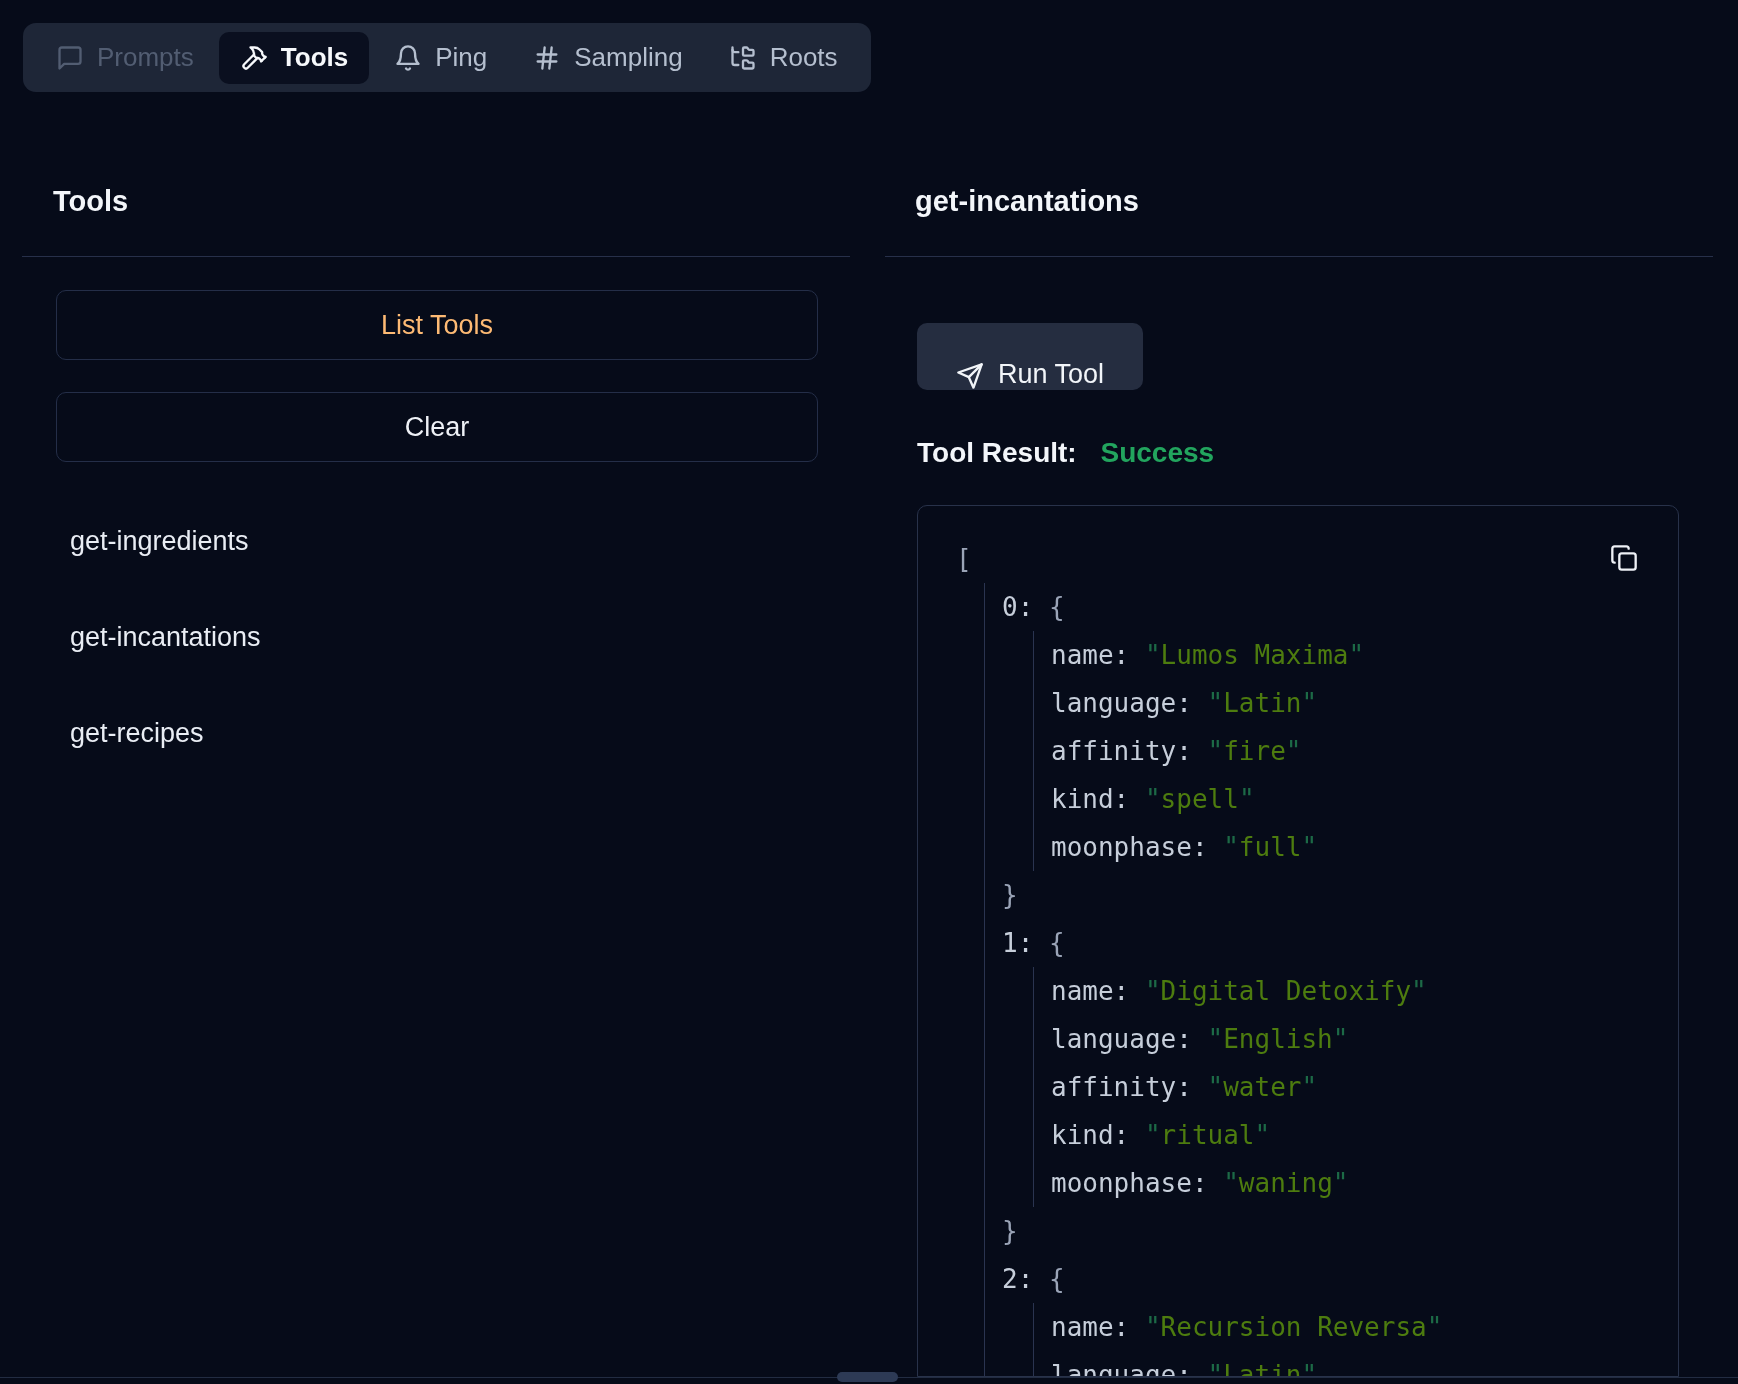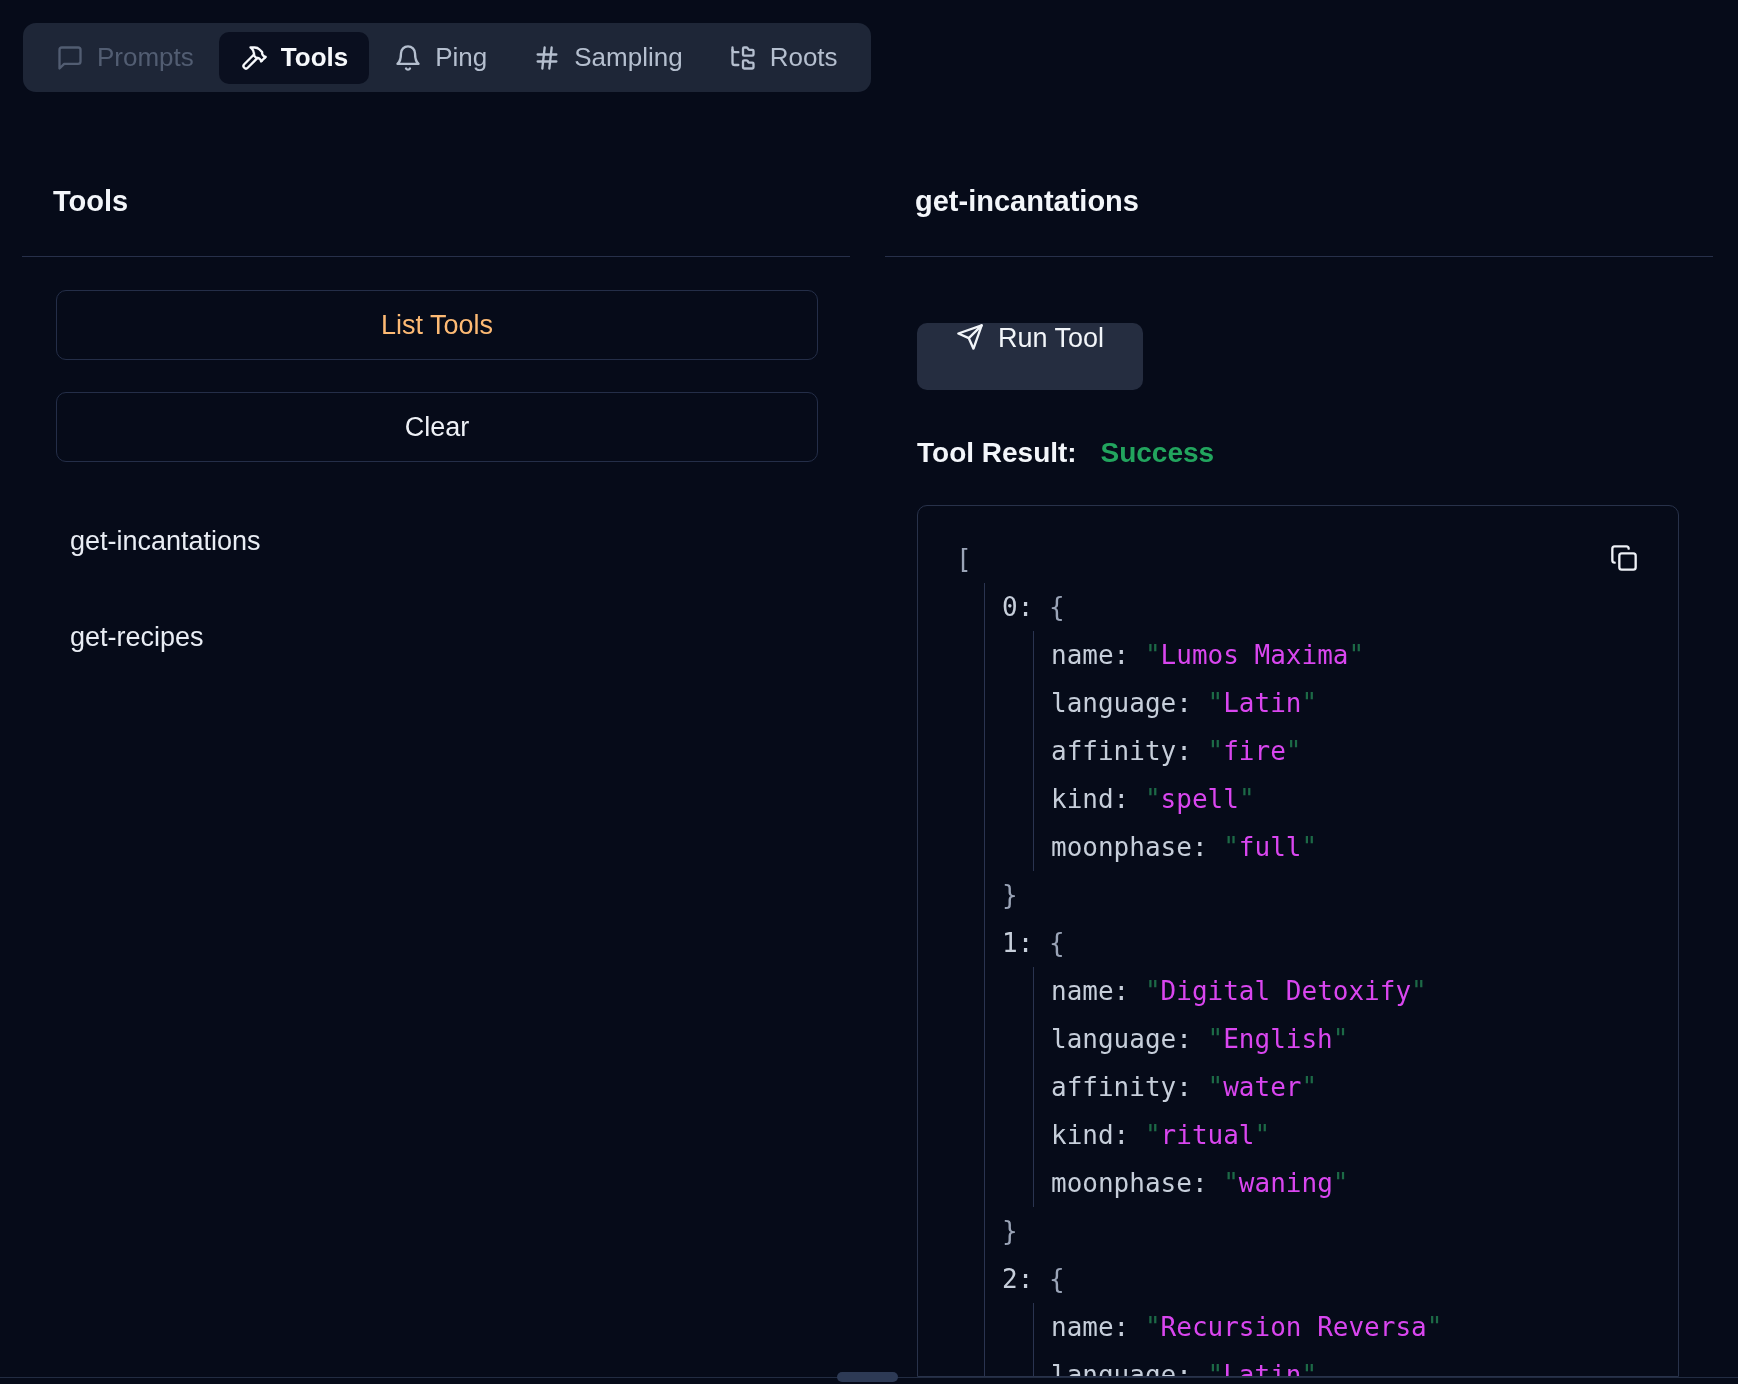--- a/index.html
+++ b/index.html
@@ -49,21 +49,21 @@
     height:48px; margin-bottom:48px; padding-left:14px;
     display:flex; align-items:center;
     font-size:27px; color:#e9edf4; cursor:pointer;
   }
 
   
   .run-btn {
     position:absolute; left:917px; top:323px; width:226px; height:67px;
     background:#252d40; border:none; border-radius:10px;
     color:#f2f5f9; font-size:27px; font-weight:500;
-    display:flex; align-items:flex-start; justify-content:center; gap:14px;
+    display:flex; align-items:flex-end; justify-content:center; gap:14px;
     cursor:pointer; font-family:"Liberation Sans", sans-serif;
   }
   .run-btn svg { width:28px; height:28px; }
 
   .result-line { position:absolute; left:917px; top:437px; font-size:28px; font-weight:700; color:#f3f6fa; }
   .result-line .success { color:#22a55e;margin-left:16px; }
 
   .json-box {
     position:absolute; left:917px; top:505px; width:762px; height:872px;
     border:1px solid #28324a; border-radius:10px 10px 0 0;
@@ -76,21 +76,21 @@
   .copy-btn svg { width:28px; height:28px; }
 
   .json-content {
     font-family:"DejaVu Sans Mono", monospace;
     font-size:26px; line-height:48px;
     padding:29px 0 0 38px; color:#c6ceda;
   }
   .jrow { height:48px; white-space:pre; }
   .k { color:#c6ceda; }
   .p { color:#9aa4b7; }
-  .v { color:#d946ef; }
+  .v { color:#4d7c0f; }
   .q { color:#2ba463; opacity:.62; }
   .lvl1 { margin-left:28px; border-left:1px solid #2a3450; padding-left:17px; }
   .lvl2 { margin-left:31px; border-left:1px solid #2a3450; padding-left:17px; }
 
   
   .hscroll-track { position:absolute; left:0; top:1377px; width:1738px; height:1px; background:#222c42; }
   .hscroll-thumb { position:absolute; left:837px; top:1372px; width:61px; height:10px; border-radius:5px; background:#2d3a55; cursor:grab; }
 </style>
 </head>
 <body>
@@ -147,20 +147,21 @@
   </button>
 </nav>
 
 <h2 class="panel-title" style="left:53px;">Tools</h2>
 <div class="divider left"></div>
 
 <button class="ghost-btn secondary">List Tools</button>
 <button class="ghost-btn primary">Clear</button>
 
 <div class="tool-list">
+  <div class="tool-item">get-ingredients</div>
   <div class="tool-item">get-incantations</div>
   <div class="tool-item">get-recipes</div>
 </div>
 
 <h2 class="panel-title" style="left:915px;">get-incantations</h2>
 <div class="divider right"></div>
 
 <button class="run-btn">
   <span>
     <svg viewBox="0 0 24 24">

